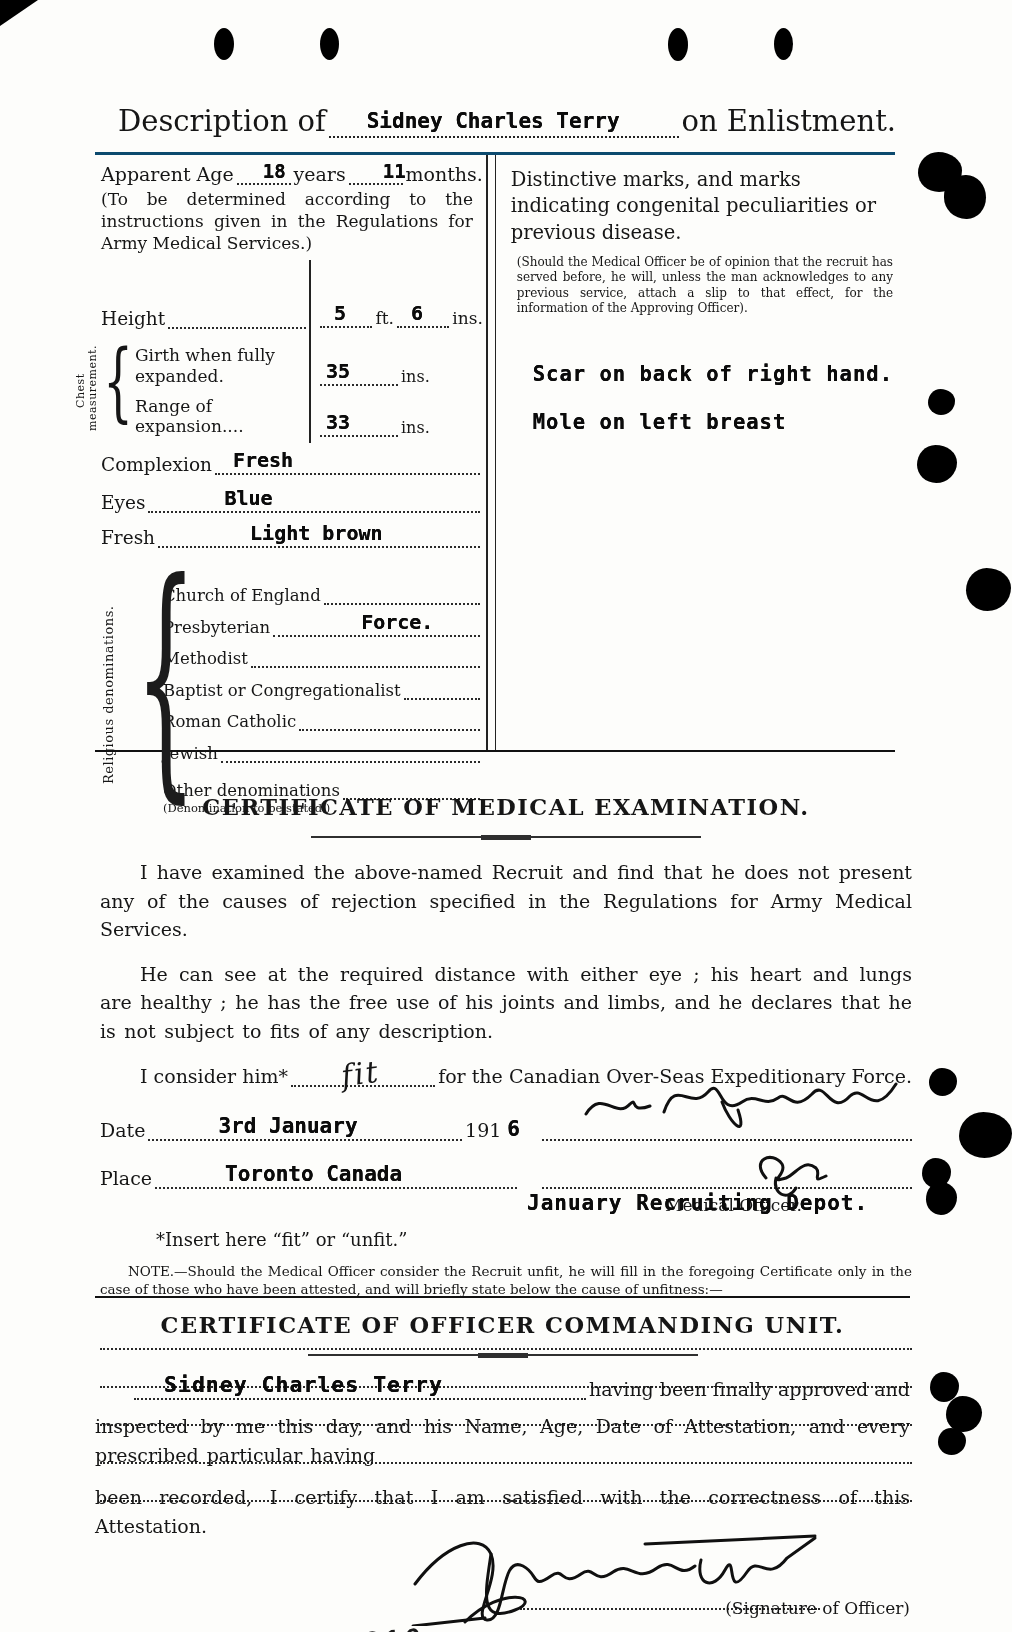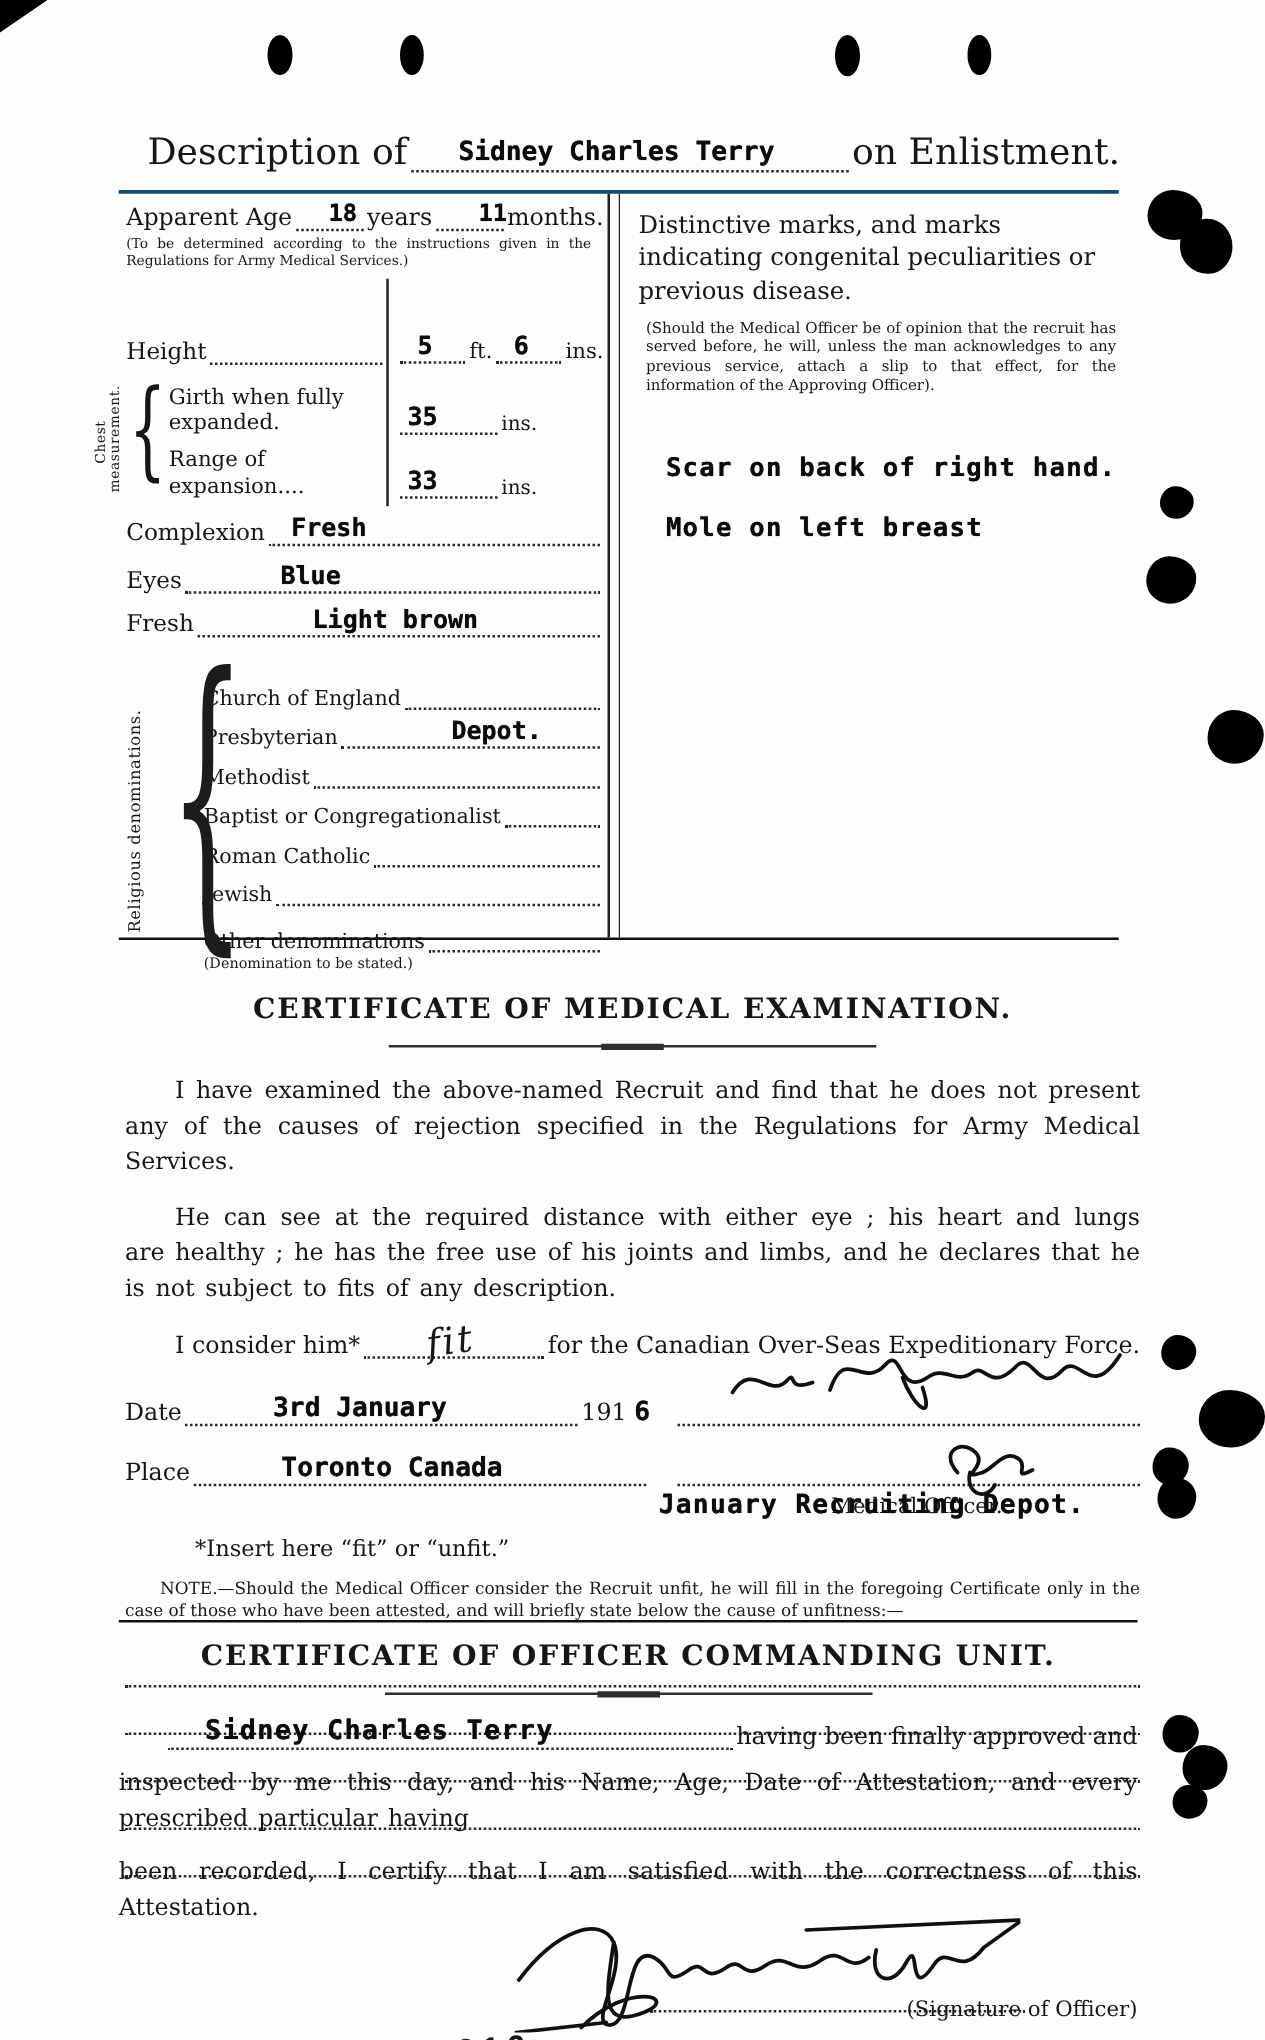--- a/index.html
+++ b/index.html
@@ -9,21 +9,21 @@
     font-family:"DejaVu Serif","Liberation Serif",serif;
   }
   .typed {
     font-family:"DejaVu Sans Mono","Liberation Mono",monospace;
     font-weight:bold; color:#0b0b0b; white-space:nowrap;
     text-shadow:0 0 0.6px #000;
   }
   .lead { flex:1; border-bottom:2px dotted #2a2a2a; position:relative; min-height:1em; margin:0 3px; }
   .lead .typed-over { position:absolute; bottom:1px; }
   .row { display:flex; align-items:flex-end; }
-  .small-note { font-size:11px; line-height:1.3; }
+  .small-note { font-size:17px; line-height:1.3; }
   .vert {
     writing-mode:vertical-rl; transform:rotate(180deg);
     font-size:12.5px; text-align:center; letter-spacing:0.5px;
   }
 
   
   .corner-wedge { position:absolute; top:0; left:0; width:0; height:0;
     border-top:26px solid #000; border-right:38px solid transparent; z-index:6; }
   .dot { position:absolute; background:#000; border-radius:50%; z-index:6; }
   .blob { position:absolute; background:#000; border-radius:46% 54% 52% 48%/52% 46% 54% 48%; z-index:6; }
@@ -240,21 +240,21 @@
         <span class="vert">Religious denominations.</span>
         <span class="brace-zone"></span>
         <div class="rows">
           <div class="rel-row">
             <span>Church of England</span>
             <span class="lead"></span>
           </div>
           <div class="rel-row">
             <span>Presbyterian</span>
             <span class="lead">
-              <span class="typed typed-over">Depot.</span>
+              <span class="typed typed-over">Force.</span>
             </span>
           </div>
           <div class="rel-row">
             <span>Methodist</span>
             <span class="lead"></span>
           </div>
           <div class="rel-row">
             <span>Baptist or Congregationalist</span>
             <span class="lead"></span>
           </div>

